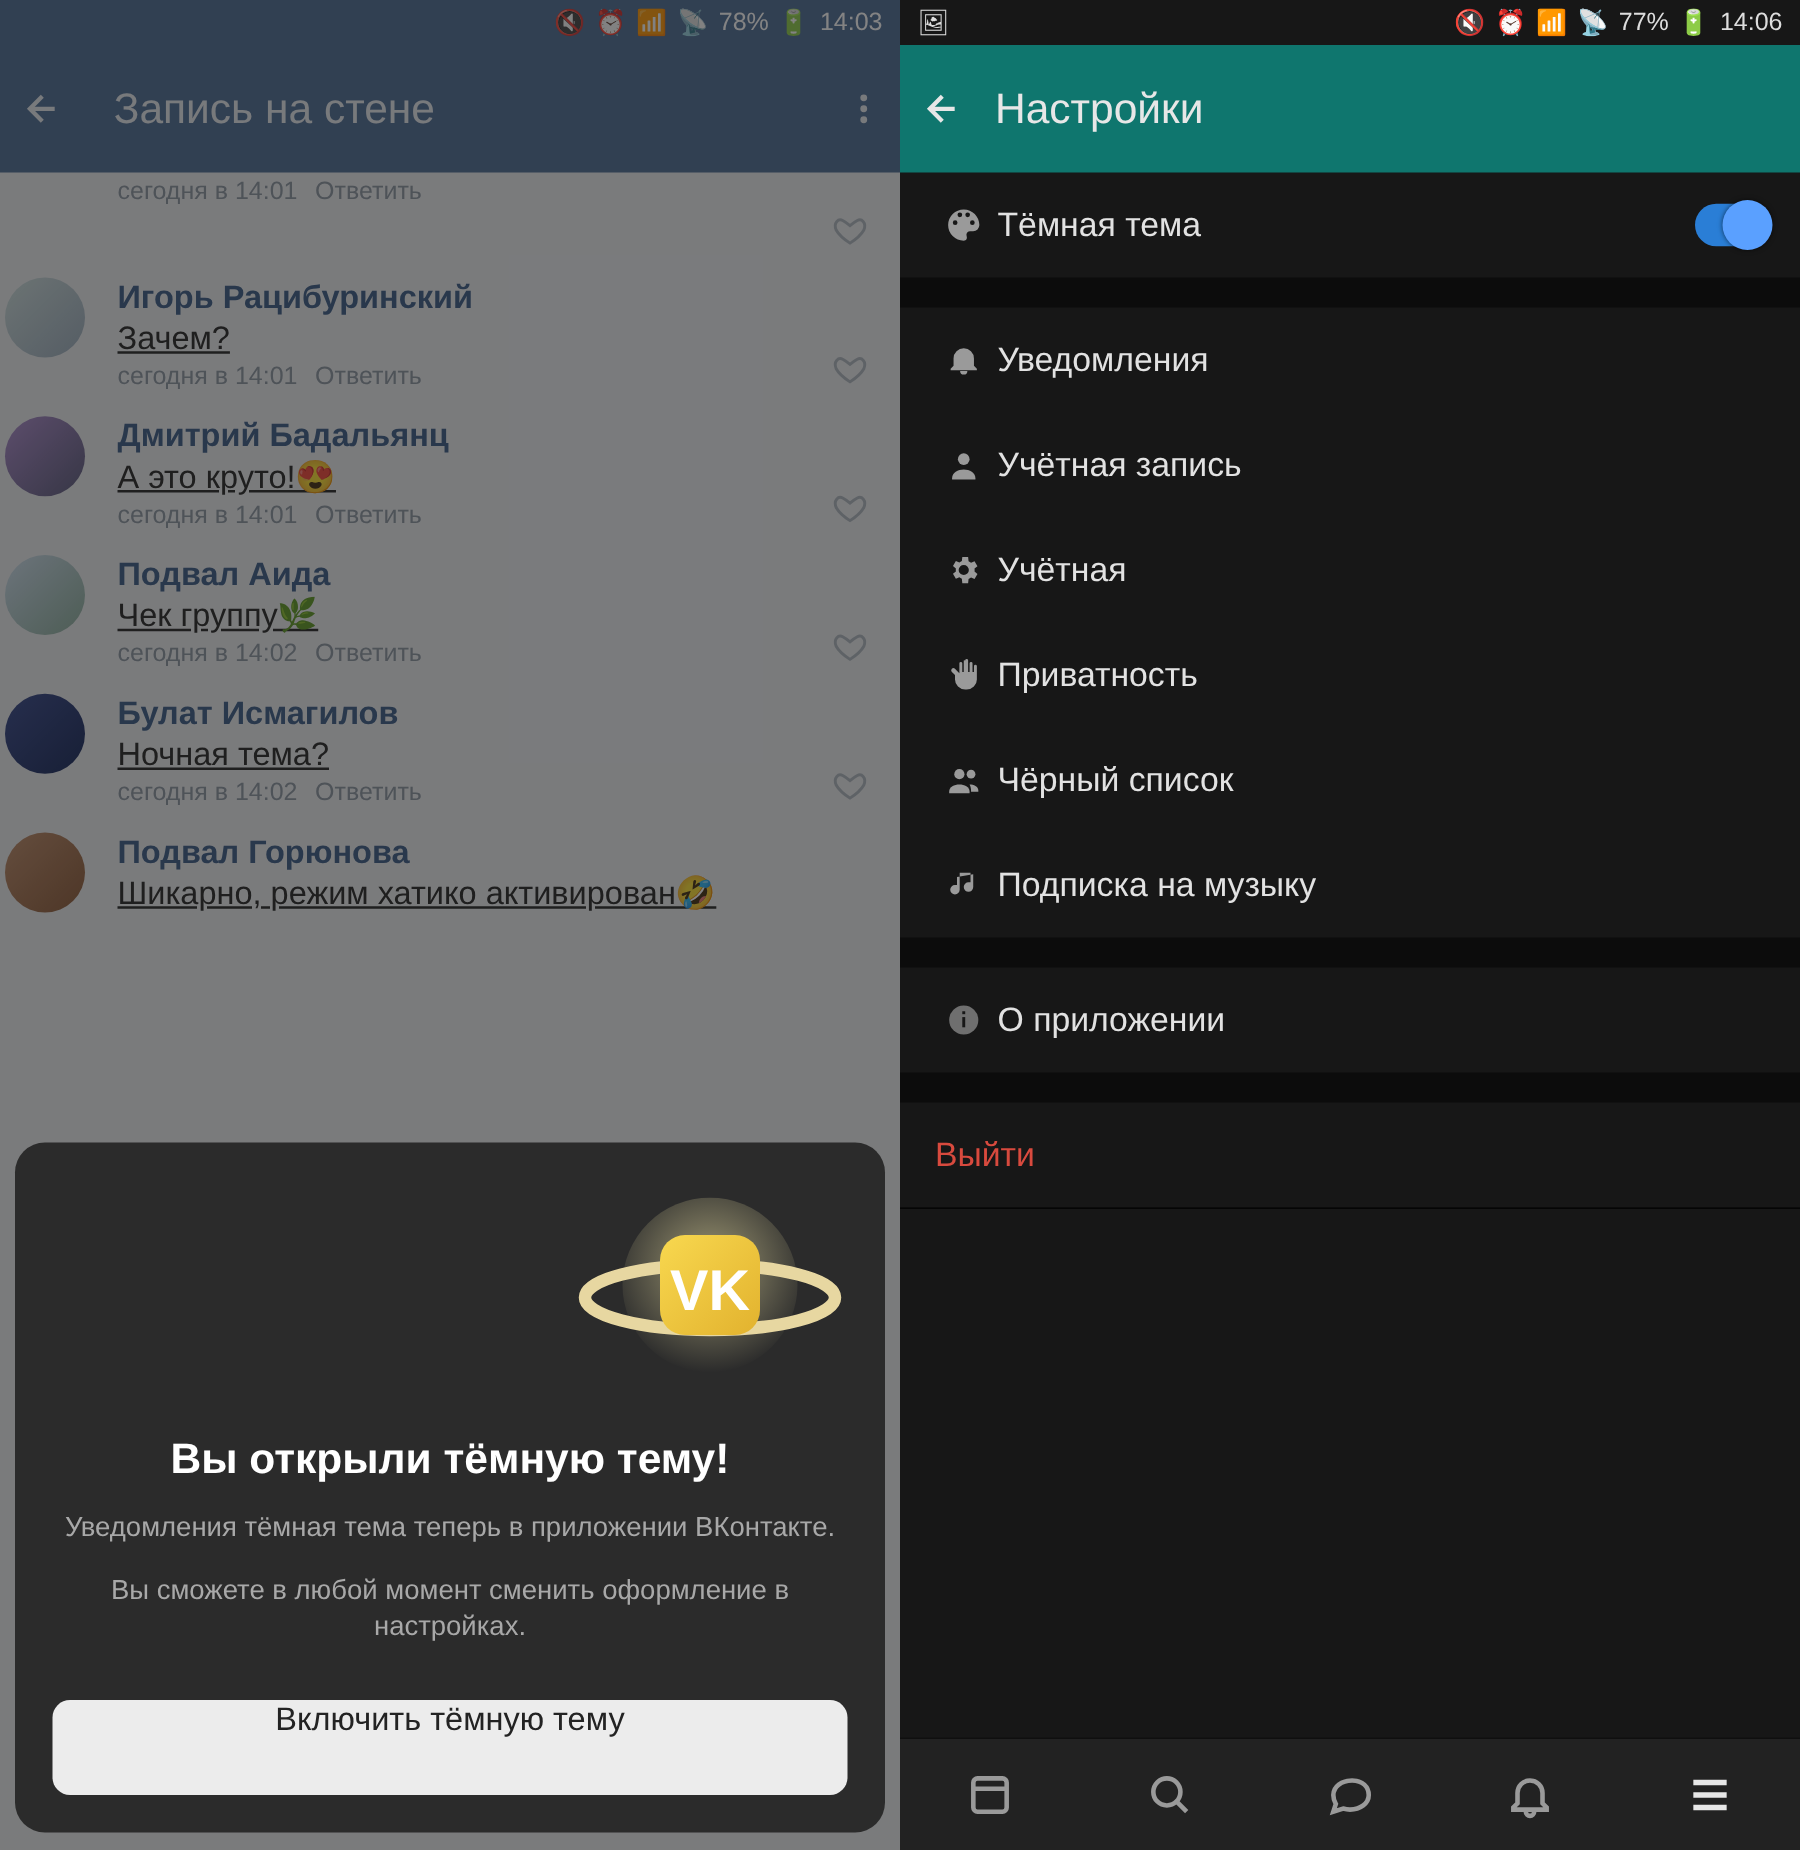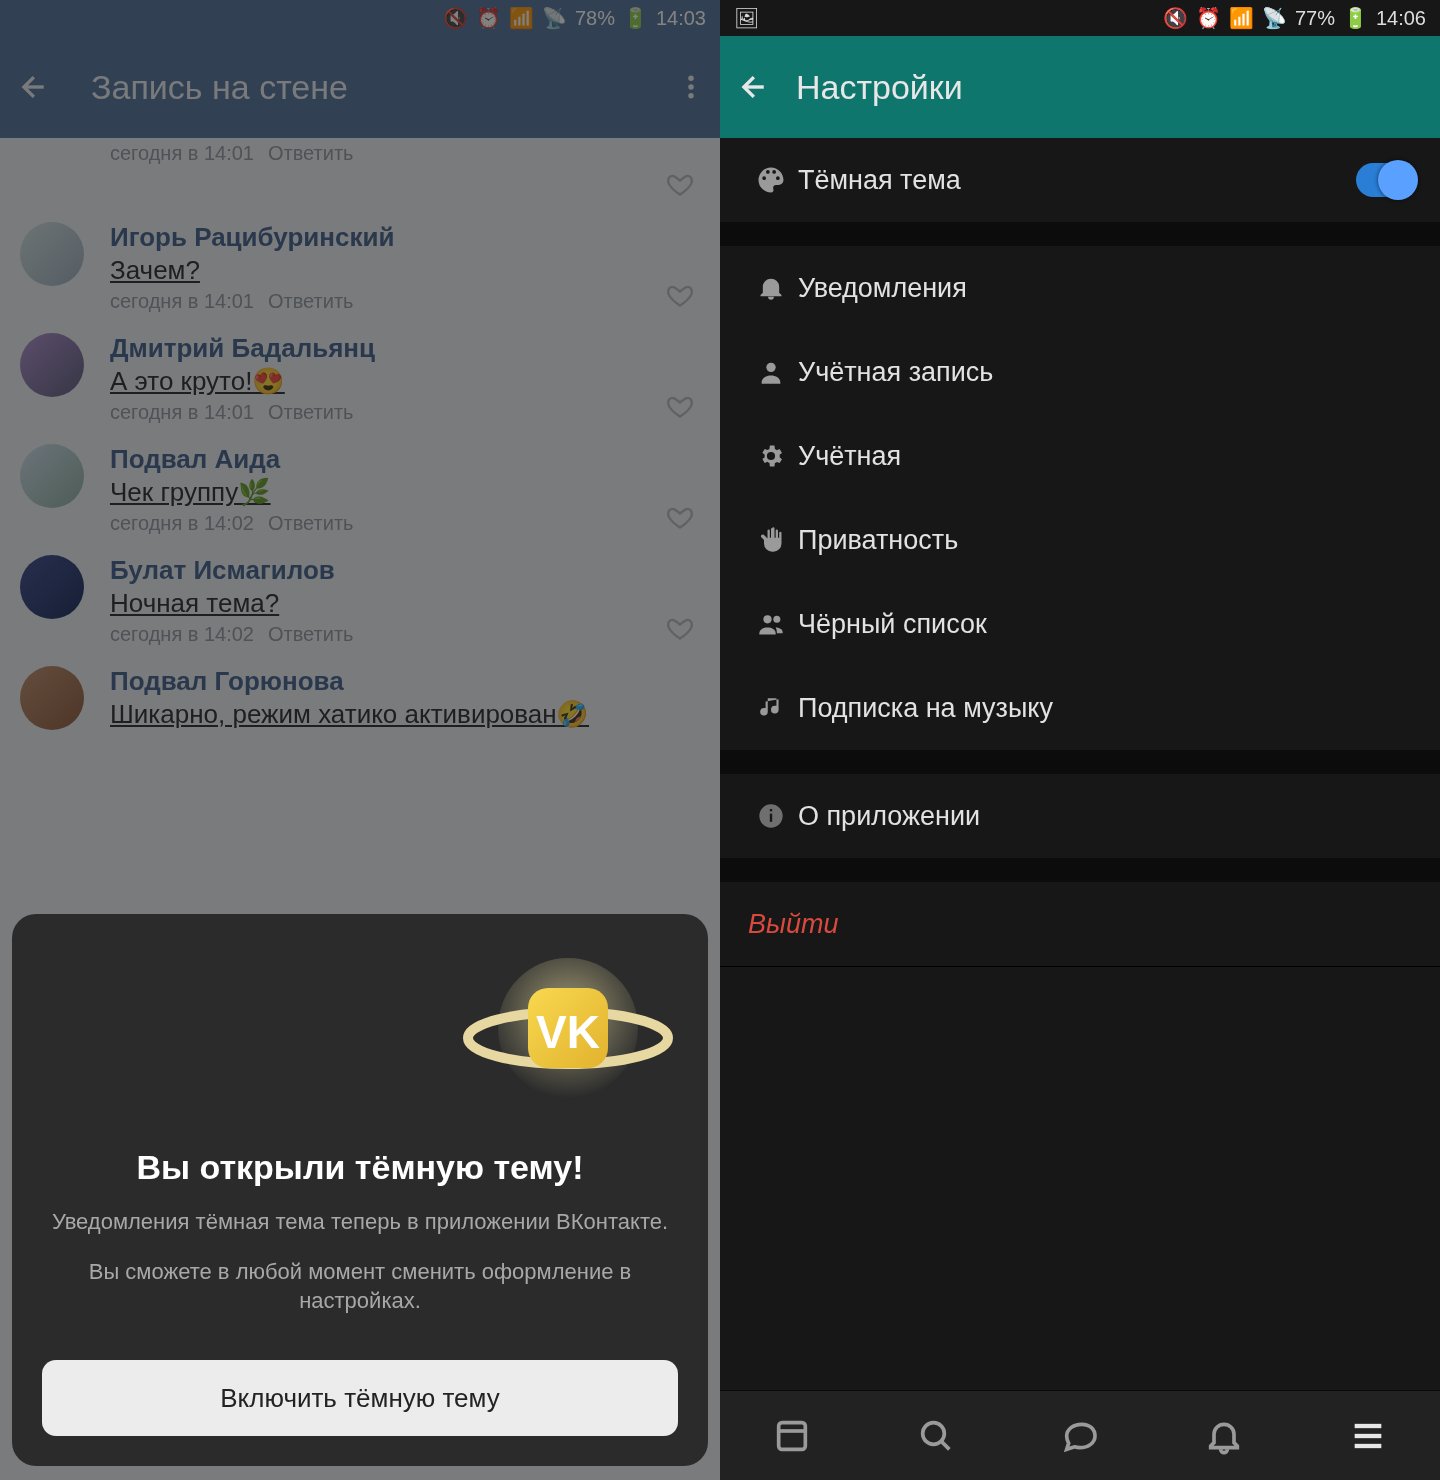--- a/index.html
+++ b/index.html
@@ -21,21 +21,21 @@
     font-family: sans-serif;
   }
   .pane-left .app-header {
     height: 102px; background: #4a6a92; color: #e6eaf0;
     display: flex; align-items: center; padding: 0 14px; gap: 43px;
   }
   .app-header .back { width: 34px; height: 34px; }
   .app-header .title { flex: 1; font-size: 34px; font-weight: 500; }
   .app-header .more { width: 30px; text-align: center; font-size: 30px; }
   .comments { padding: 0; }
-  .comment { display: flex; padding: 14px 20px 6px 20px; position: relative; }
+  .comment { display: flex; padding: 14px 20px 6px 4px; position: relative; }
   .comment .avatar {
     width: 64px; height: 64px; border-radius: 50%;
     background: linear-gradient(135deg,#8a9,#567); flex-shrink: 0;
     margin-right: 26px;
   }
   .comment .body { flex: 1; }
   .comment .author { font-size: 26px; color: #395a85; font-weight: 600; }
   .comment .text { font-size: 26px; color: #222; margin-top: 2px; text-decoration: underline; }
   .comment .meta { font-size: 20px; color: #8a94a0; margin-top: 4px; }
   .comment .meta .reply { margin-left: 14px; }
@@ -53,21 +53,21 @@
     background: #2b2b2b; border-radius: 24px;
     padding: 34px 30px 30px 30px;
     color: #e6e6e6; text-align: center;
   }
   .modal .planet-wrap { display:flex; justify-content:flex-end; margin: 10px 0 40px 0; }
   .modal h2 { font-size: 34px; font-weight: 600; color: #fff; }
   .modal p  { font-size: 22px; color: #a8a8a8; margin-top: 20px; line-height: 1.35; }
   .modal .btn {
     margin-top: 44px; background: #ececec; color: #232323;
     height: 76px; border-radius: 14px; display:flex;
-    align-items:center; justify-content:center; font-size: 26px;
+    align-items:flex-start; justify-content:center; font-size: 26px;
     font-weight: 500;
   }
   
   .pane-right { background: #171717; color: #e7e7e7; }
   .pane-right .status-bar {
     height: 36px; background: #171717; color: #ddd;
     display: flex; justify-content: space-between; align-items: center;
     padding: 0 14px; font-size: 20px; font-family: sans-serif;
   }
   .pane-right .app-header {
@@ -347,21 +347,21 @@
           <rect x="11" y="10" width="2" height="7" fill="#171717"></rect>
           <rect x="11" y="6" width="2" height="2" fill="#171717"></rect>
         </svg>
     </div>
     <div class="slabel">О приложении</div>
   </div>
 
   <div class="section-gap"></div>
 
   <div class="srow logout">
-    <div class="slabel" style="padding-left:4px;font-style:italic;">Выйти</div>
+    <div class="slabel" style="padding-left:4px;">Выйти</div>
   </div>
 
   <div class="divider"></div>
 
   <div class="bottom-nav">
     <div class="nicon">
       <svg viewBox="0 0 24 24" fill="none" stroke="currentColor" stroke-width="2.2">
           <rect x="4" y="4" width="16" height="16" rx="2"></rect>
           <line x1="4" y1="9" x2="20" y2="9"></line>
         </svg>

